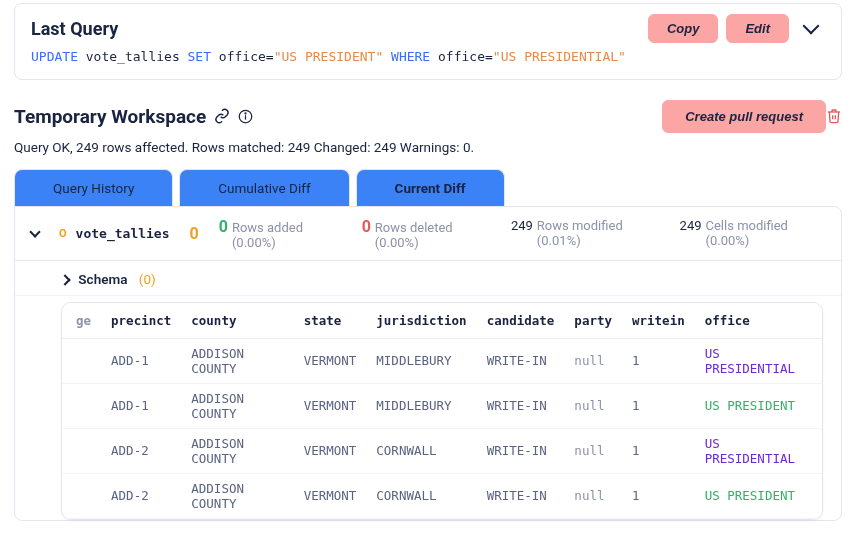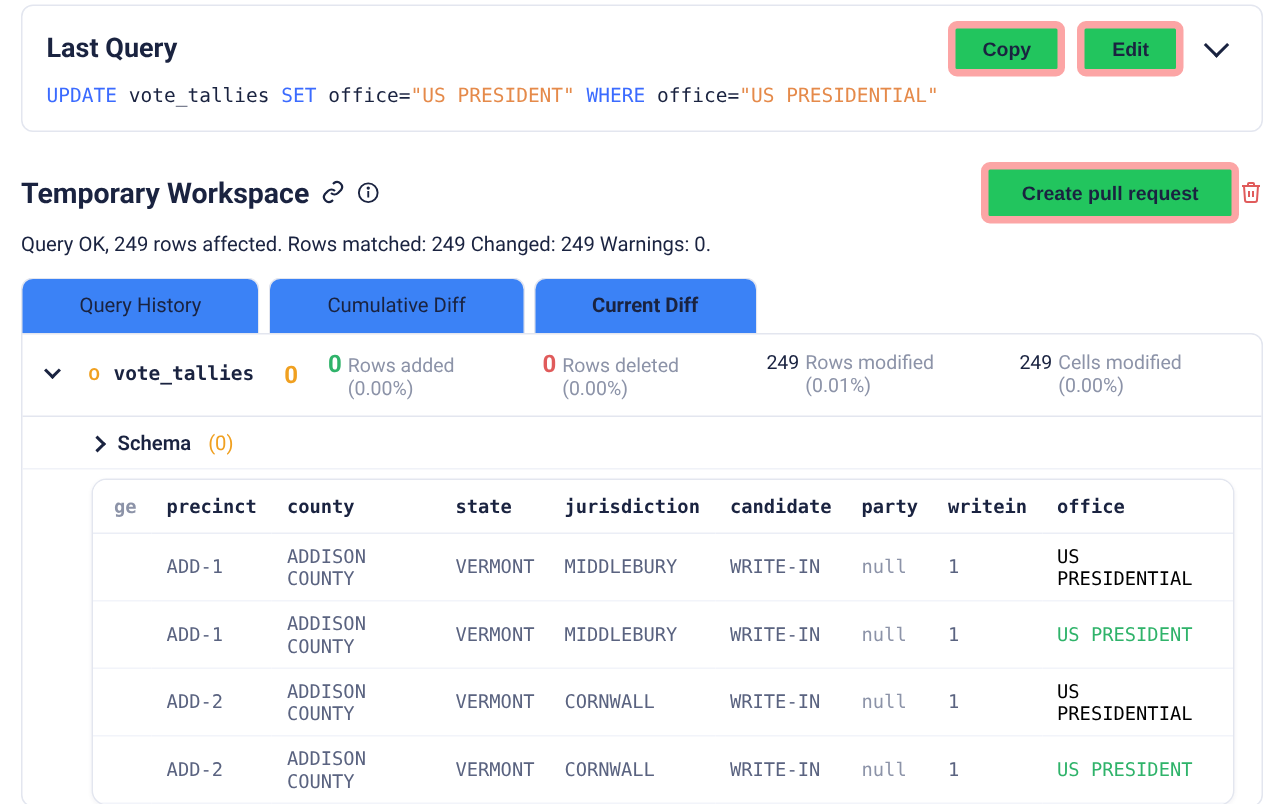--- a/index.html
+++ b/index.html
@@ -12,28 +12,29 @@
     height: 536px;
     overflow: hidden;
   }
   .mono { font-family: ui-monospace, "SF Mono", Menlo, Consolas, monospace; }
   .panel { border: 1px solid #e3e6ef; border-radius: 8px; margin: 3px 14px 10px 14px; }
   .last-query { padding: 10px 16px 12px 16px; }
   .lq-header { display: flex; align-items: center; justify-content: space-between; margin-bottom: 4px; }
   .lq-title { font-weight: 700; font-size: 18px; color: #1a2340; }
   .lq-actions { display: flex; gap: 8px; align-items: center; }
   .btn {
-    border: 5px solid #fca5a5;
-    background: #22c55e;
+    border: 1px solid #fca5a5;
+    background: #fca5a5;
     border-radius: 6px;
     padding: 6px 18px;
     font-size: 13px;
     font-weight: 600;
     color: #1a2340;
     cursor: pointer;
+    font-style: italic;
   }
   .icon-btn { width:28px; height:28px; display:flex; align-items:center; justify-content:center; cursor:pointer; color:#1a2340; }
   .chev-down { width:12px; height:12px; border-right:2px solid currentColor; border-bottom:2px solid currentColor; transform: rotate(45deg); margin-top:-6px;}
   .chev-down-sm { width:8px; height:8px; border-right:2px solid #1a2340; border-bottom:2px solid #1a2340; transform: rotate(45deg); display:inline-block; margin-right:6px; position:relative; top:-2px;}
   .chev-right-sm { width:8px; height:8px; border-right:2px solid #1a2340; border-bottom:2px solid #1a2340; transform: rotate(-45deg); display:inline-block; margin-right:6px; position:relative; top:0px;}
   .sql { font-size: 13px; line-height: 1.5; }
   .kw-blue { color:#3b6bff; }
   .str-orange { color:#e58a4a; }
   .ident { color:#1a2340; }
   .sql-op { color:#1a2340; }
@@ -98,21 +99,21 @@
     border-bottom:1px solid #ebeef6;
     color:#1a2340;
     background:#fff;
   }
   td {
     padding:7px 10px;
     border-bottom:1px solid #f2f4fa;
     color:#5a6380; 
   }
   .col-first { padding-left:14px; color:#8c93a8;}
-  .office-old { color:#000000; }
+  .office-old { color:#6d28d9; }
   .office-new { color:#2fb36a; }
   .null { color:#8c93a8; }
   
   svg { display:block; }
 </style>
 </head>
 <body>
 
 <div class="panel last-query">
   <div class="lq-header">

